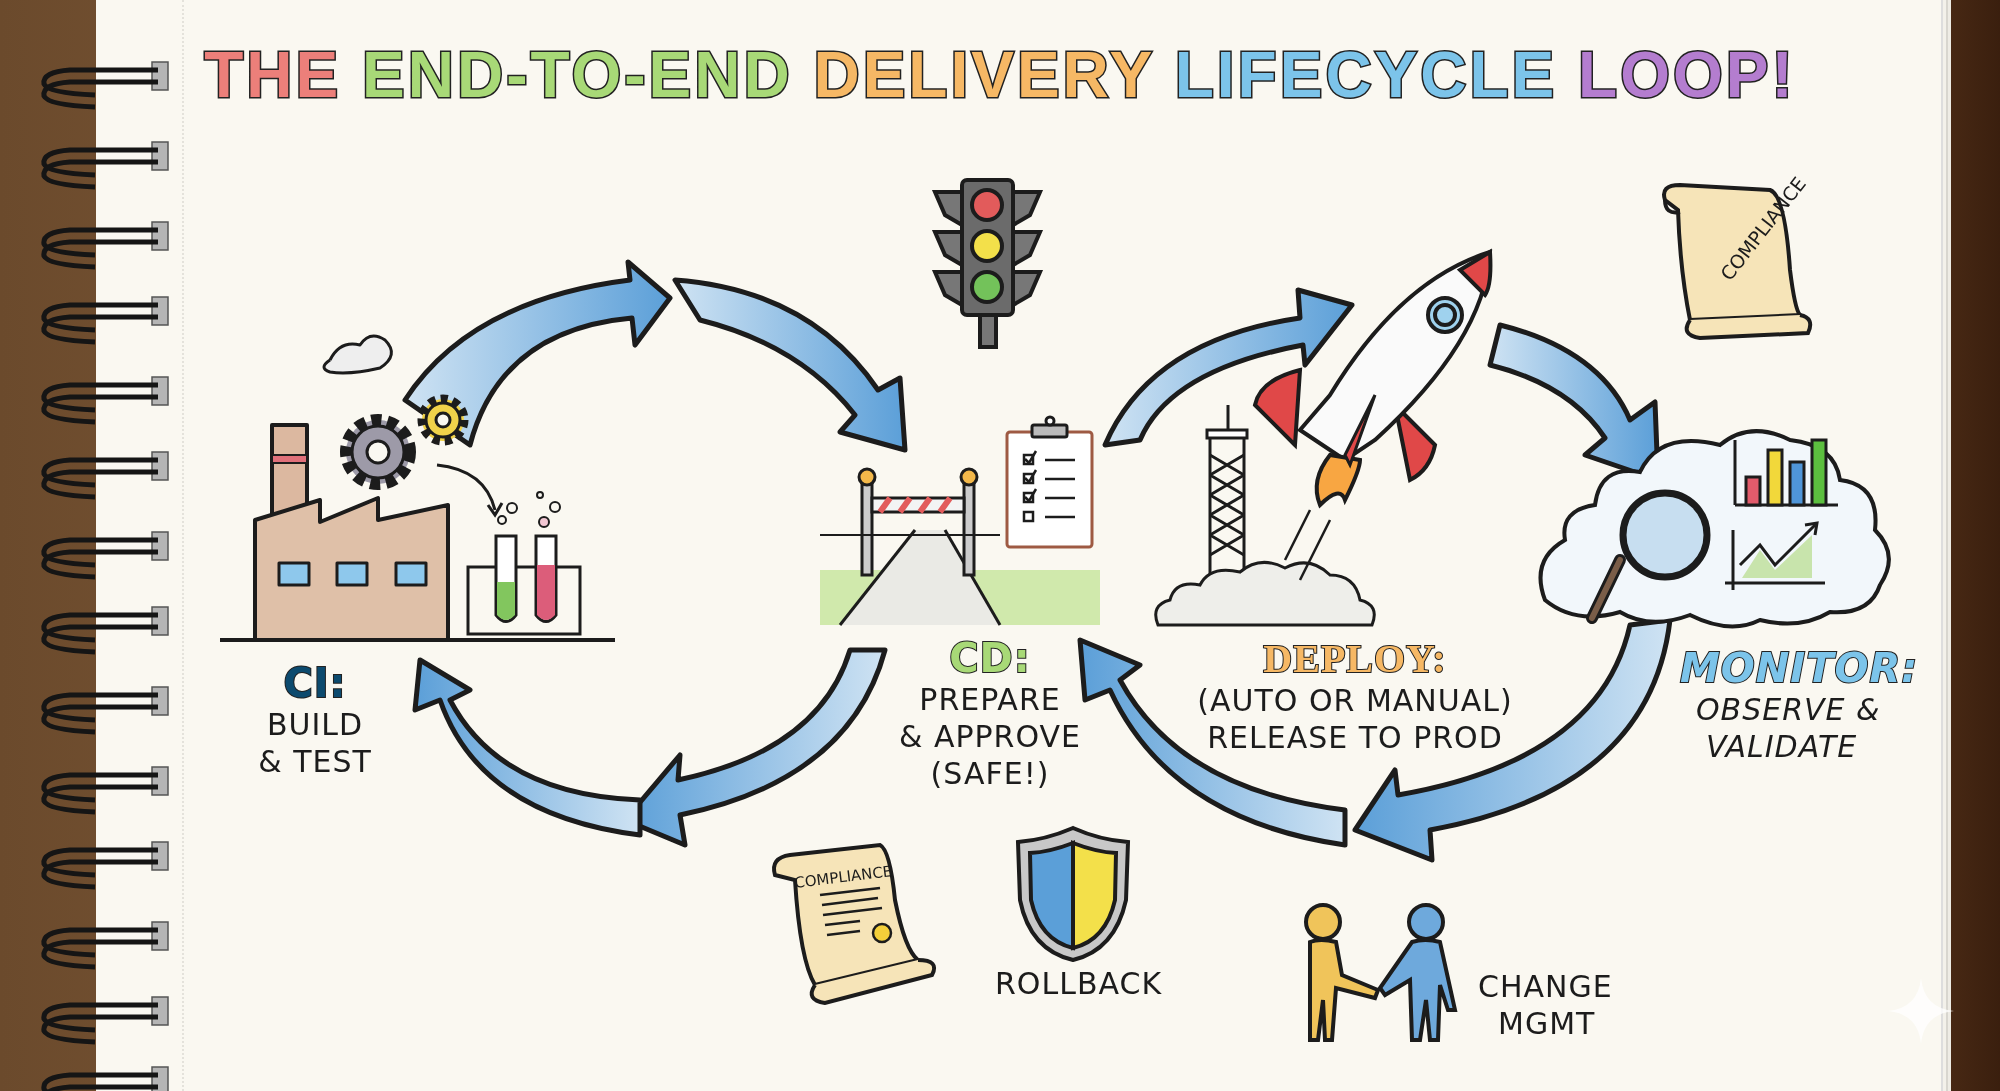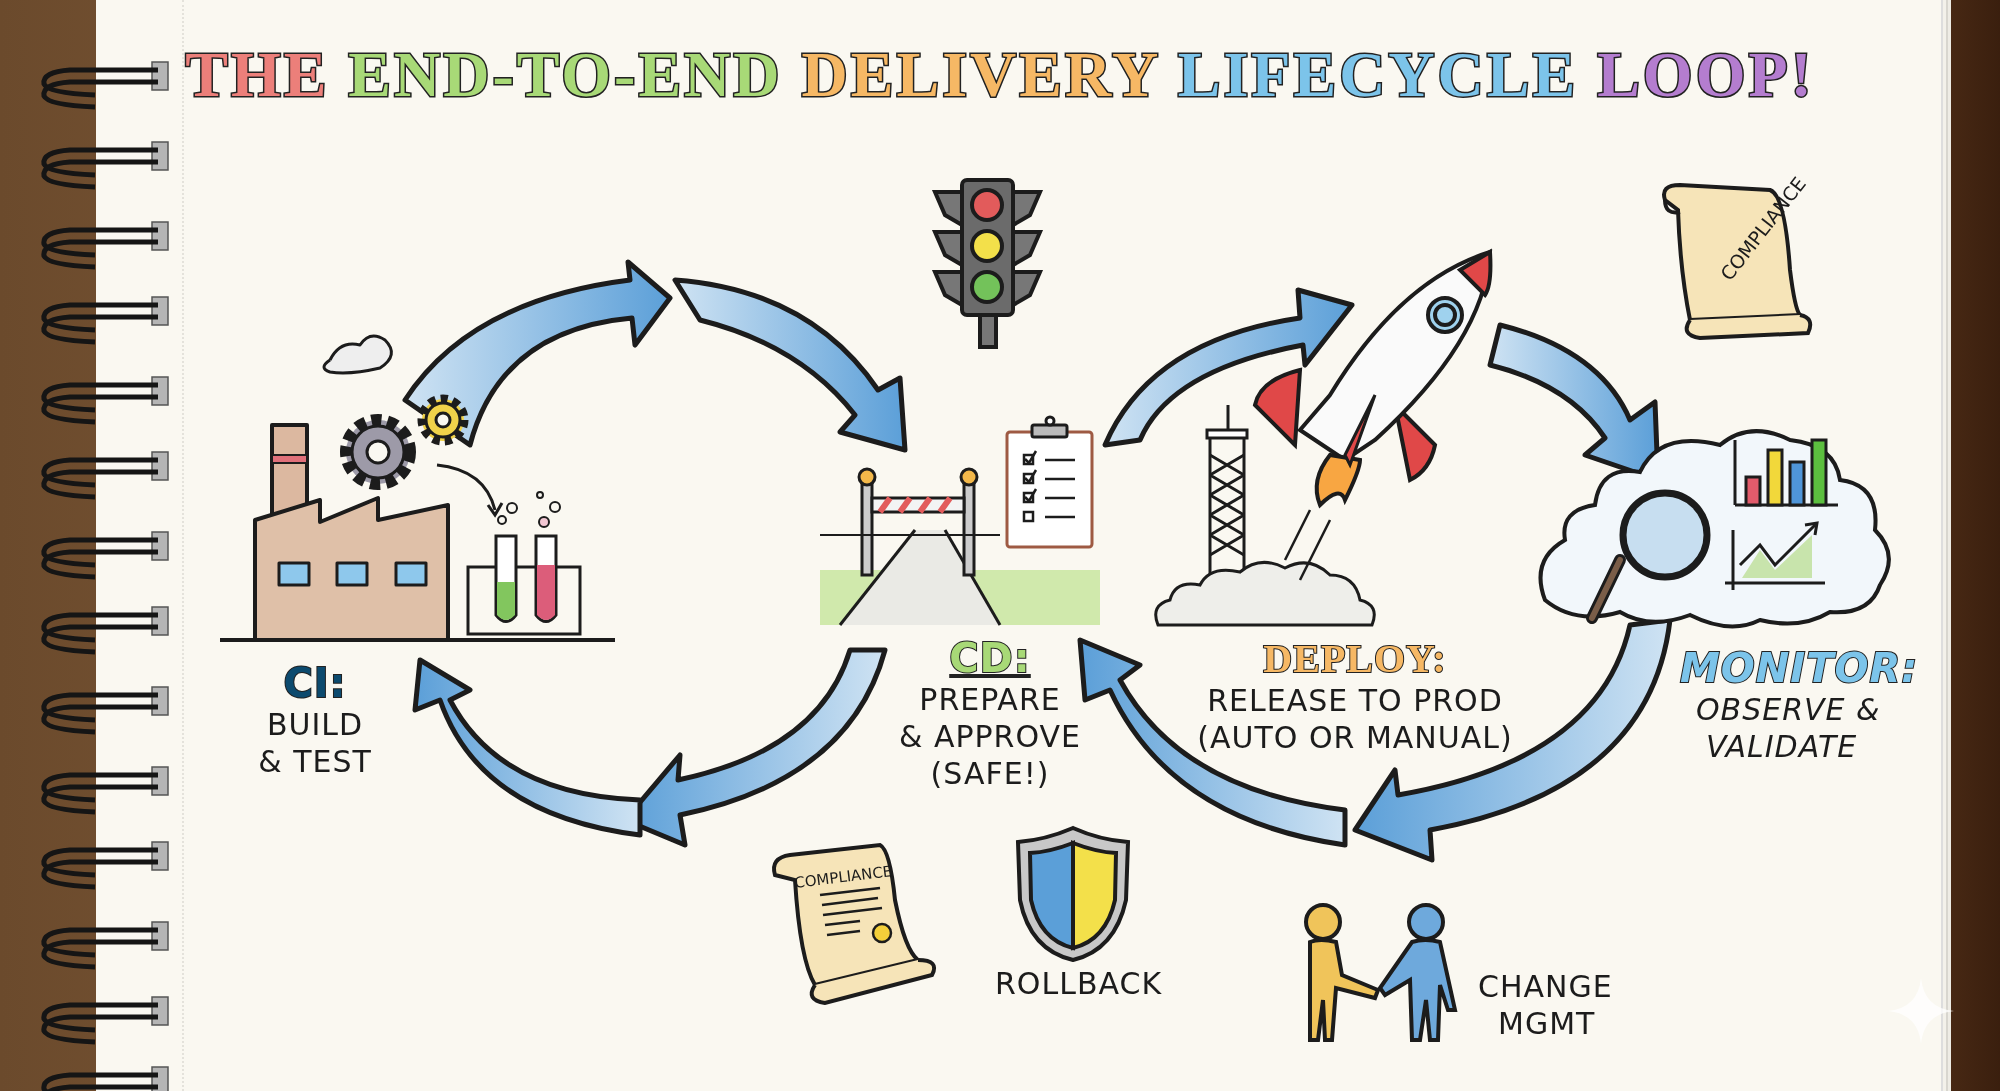--- a/index.html
+++ b/index.html
@@ -6,21 +6,21 @@
   body{width:2000px;height:1091px;overflow:hidden;position:relative;
        background:linear-gradient(90deg,#6b4a2c 0%,#8a6440 40%,#7a5634 100%);
        font-family:"DejaVu Sans",sans-serif;}
   .wood-right{position:absolute;right:0;top:0;width:60px;height:1091px;
        background:linear-gradient(90deg,#4a2a15,#3a1f0e);}
   .page{position:absolute;left:96px;top:0;width:1845px;height:1091px;background:#faf8f1;
        box-shadow:2px 0 0 #ddd, 5px 0 0 #f3f1ea, 7px 0 0 #d8d6cf, 10px 0 0 #eeece5;}
   .perf{position:absolute;left:182px;top:0;width:0;height:1091px;border-left:2px dotted #e4e2db;}
   .ring{position:absolute;left:30px;width:135px;height:50px;}
   .ring svg{overflow:visible;}
-  .title{position:absolute;left:0;top:38px;width:2000px;text-align:center;font-family:Liberation Serif, serif;
+  .title{position:absolute;left:0;top:38px;width:2000px;text-align:center;font-family:Liberation Sans, sans-serif;
        font-weight:bold;font-size:64px;letter-spacing:3px;white-space:nowrap;}
   .title span{-webkit-text-stroke:3px #222;paint-order:stroke fill;}
   .t-red{color:#ec7f7a;} .t-green{color:#a8d977;} .t-orange{color:#f6b865;}
   .t-blue{color:#7cc4ea;} .t-purple{color:#b47dcf;}
   .art{position:absolute;left:0;top:0;width:2000px;height:1091px;}
   .label{position:absolute;text-align:center;font-family:"DejaVu Sans",sans-serif;color:#1c1c1c;}
   .label .head{font-weight:bold;font-size:40px;-webkit-text-stroke:2px #222;paint-order:stroke fill;letter-spacing:1px;}
   .label .sub{font-size:30px;line-height:37px;letter-spacing:1px;}
   .small-label{position:absolute;font-size:30px;color:#1c1c1c;letter-spacing:1px;line-height:37px;}
   .sparkle{position:absolute;left:1888px;top:978px;width:66px;height:66px;}
@@ -301,30 +301,30 @@
   </g>
 </svg>
 
 <div class="label" style="left:255px;top:660px;width:120px;">
   <div class="head" style="color:#0c4a6e;">CI:</div>
   <div class="sub">BUILD</div>
   <div class="sub">&amp; TEST</div>
 </div>
 
 <div class="label" style="left:895px;top:635px;width:190px;">
-  <div class="head" style="color:#a8d977;text-decoration:underline;">CD:</div>
+  <div class="head" style="color:#a8d977;">CD:</div>
   <div class="sub">PREPARE</div>
   <div class="sub">&amp; APPROVE</div>
   <div class="sub">(SAFE!)</div>
 </div>
 
 <div class="label" style="left:1185px;top:635px;width:340px;">
   <div class="head" style="color:#f6b865;font-family:Liberation Serif, serif;">DEPLOY:</div>
+  <div class="sub">(AUTO OR MANUAL)</div>
   <div class="sub">RELEASE TO PROD</div>
-  <div class="sub">(AUTO OR MANUAL)</div>
 </div>
 
 <div class="label" style="left:1680px;top:645px;width:215px;text-align:left;font-style:italic;">
   <div class="head" style="color:#7cc4ea;">MONITOR:</div>
   <div class="sub" style="margin-left:16px;">OBSERVE &amp;</div>
   <div class="sub" style="margin-left:26px;">VALIDATE</div>
 </div>
 
 <div class="small-label" style="left:995px;top:965px;">ROLLBACK</div>
 <div class="small-label" style="left:1478px;top:968px;">

